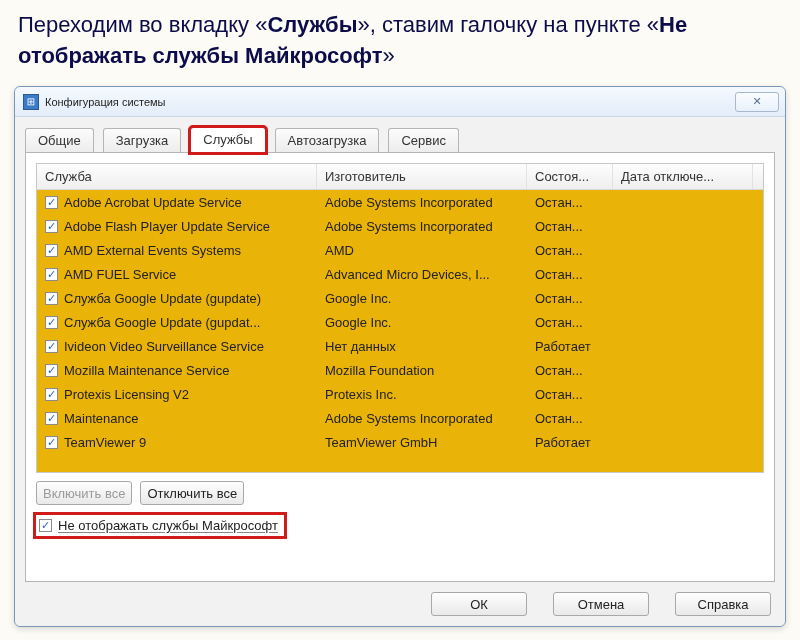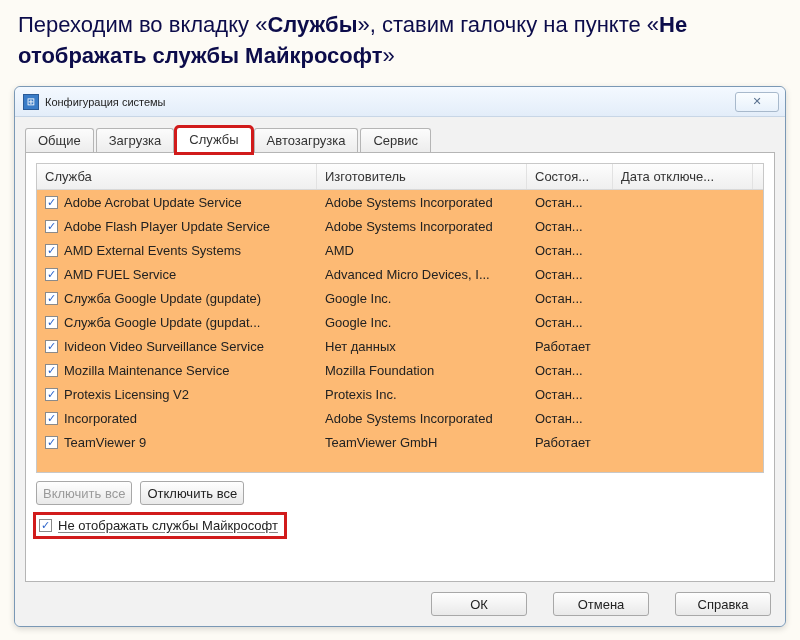--- a/index.html
+++ b/index.html
@@ -78,21 +78,21 @@
     margin-bottom: -1px;
   }
   .tab {
     padding: 4px 12px 5px;
     border: 1px solid #b5b5b5;
     border-bottom: none;
     background: linear-gradient(#fcfcfc, #ececec);
     font-size: 13px;
     color: #333;
     border-radius: 3px 3px 0 0;
-    margin-right: 2px;
+    margin-right: 9px;
     cursor: pointer;
     position: relative;
   }
   .tab.active {
     background: #fff;
     border-bottom: 1px solid #fff;
     z-index: 2;
   }
   .tab.highlight {
     outline: 3px solid #d11b1b;
@@ -101,21 +101,21 @@
   .tabpanel {
     border: 1px solid #b5b5b5;
     background: #fff;
     padding: 10px 10px 8px;
     min-height: 430px;
     position: relative;
     z-index: 1;
   }
   .listview {
     border: 1px solid #c8c8c8;
-    background: #fdba74;
+    background: #eab308;
     height: 310px;
     overflow: hidden;
   }
   .lv-header {
     display: flex;
     background: linear-gradient(#fdfdfd, #efefef);
     border-bottom: 1px solid #d8d8d8;
     font-size: 13px;
     color: #333;
   }
@@ -313,21 +313,21 @@
                 <span class="chk">✓</span>
                 <span>Protexis Licensing V2</span>
               </div>
               <div class="cell c1">Protexis Inc.</div>
               <div class="cell c2">Остан...</div>
               <div class="cell c3"></div>
             </div>
             <div class="lv-row">
               <div class="cell c0">
                 <span class="chk">✓</span>
-                <span>Incorporated</span>
+                <span>Maintenance</span>
               </div>
               <div class="cell c1">Adobe Systems Incorporated</div>
               <div class="cell c2">Остан...</div>
               <div class="cell c3"></div>
             </div>
             <div class="lv-row">
               <div class="cell c0">
                 <span class="chk">✓</span>
                 <span>TeamViewer 9</span>
               </div>

